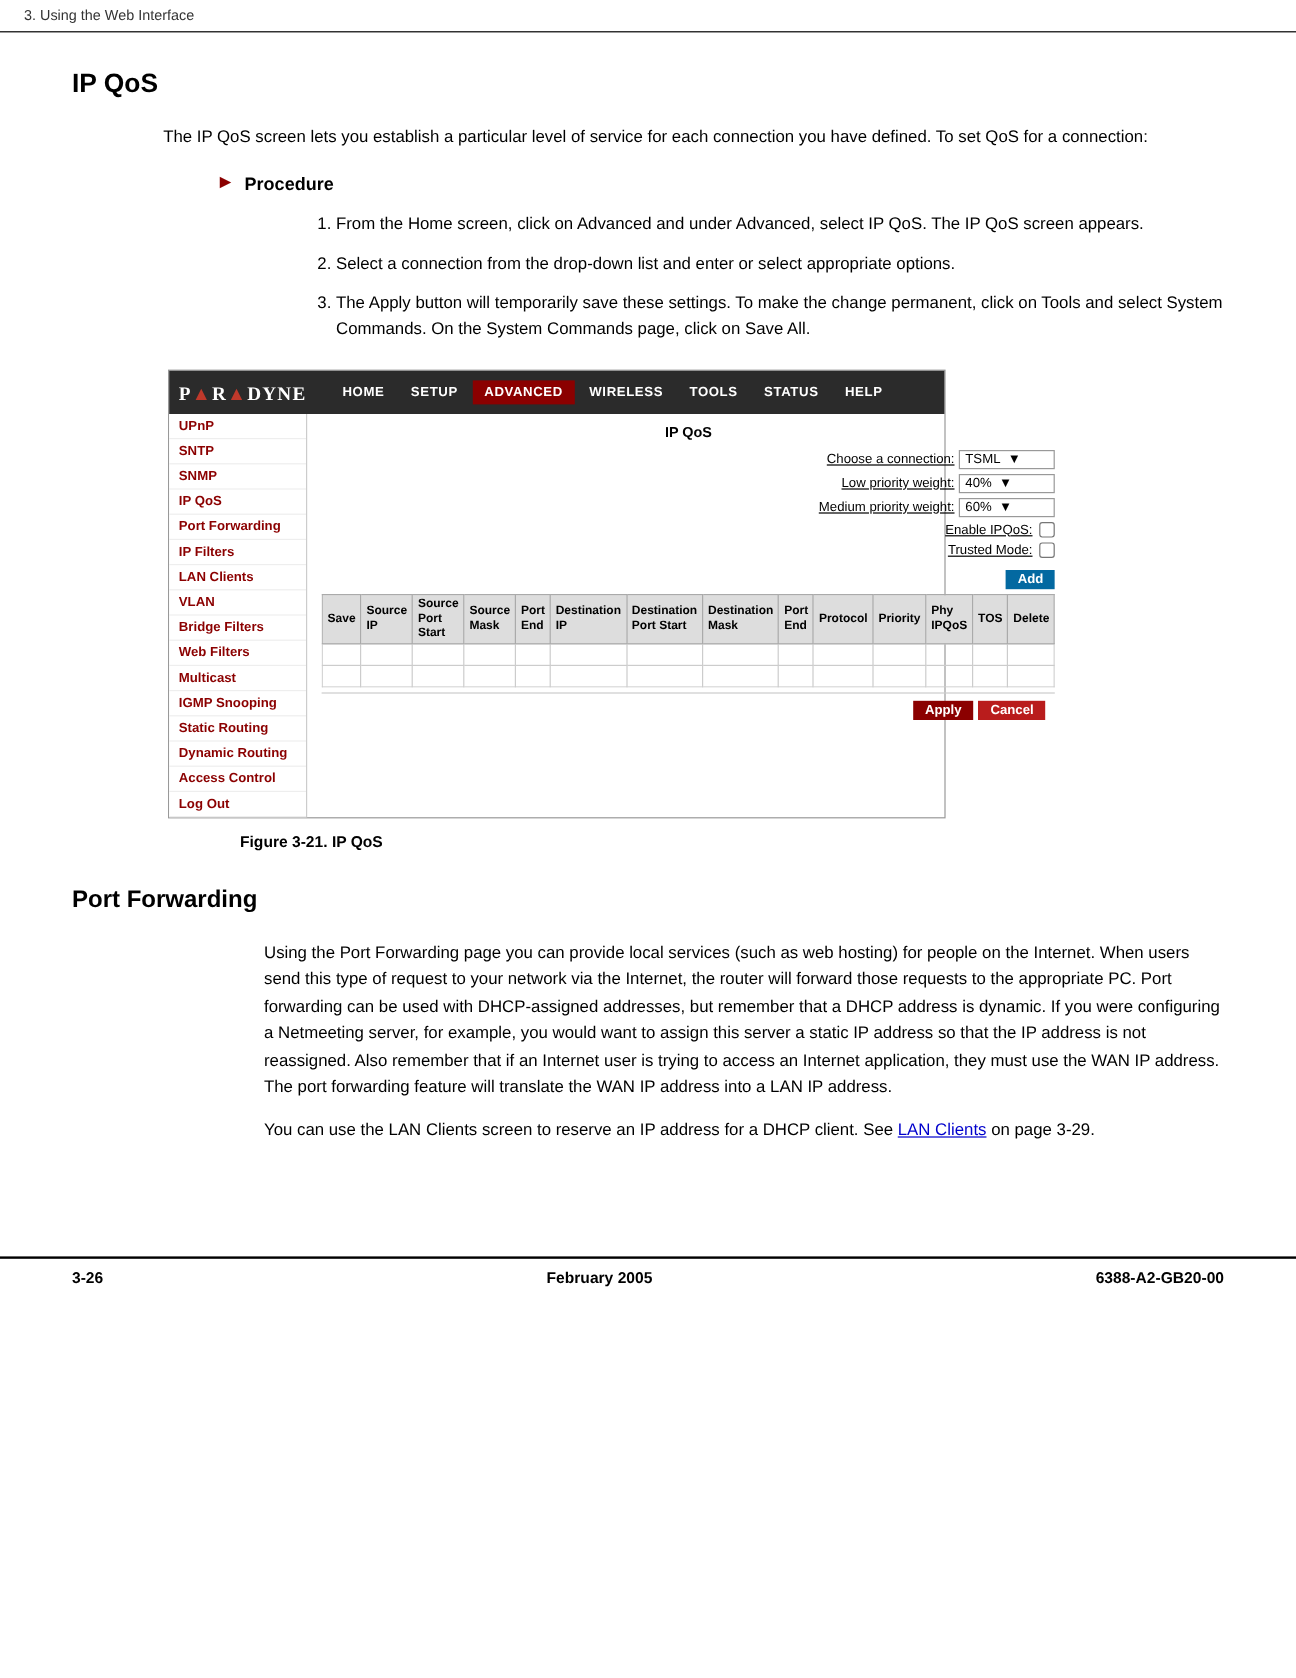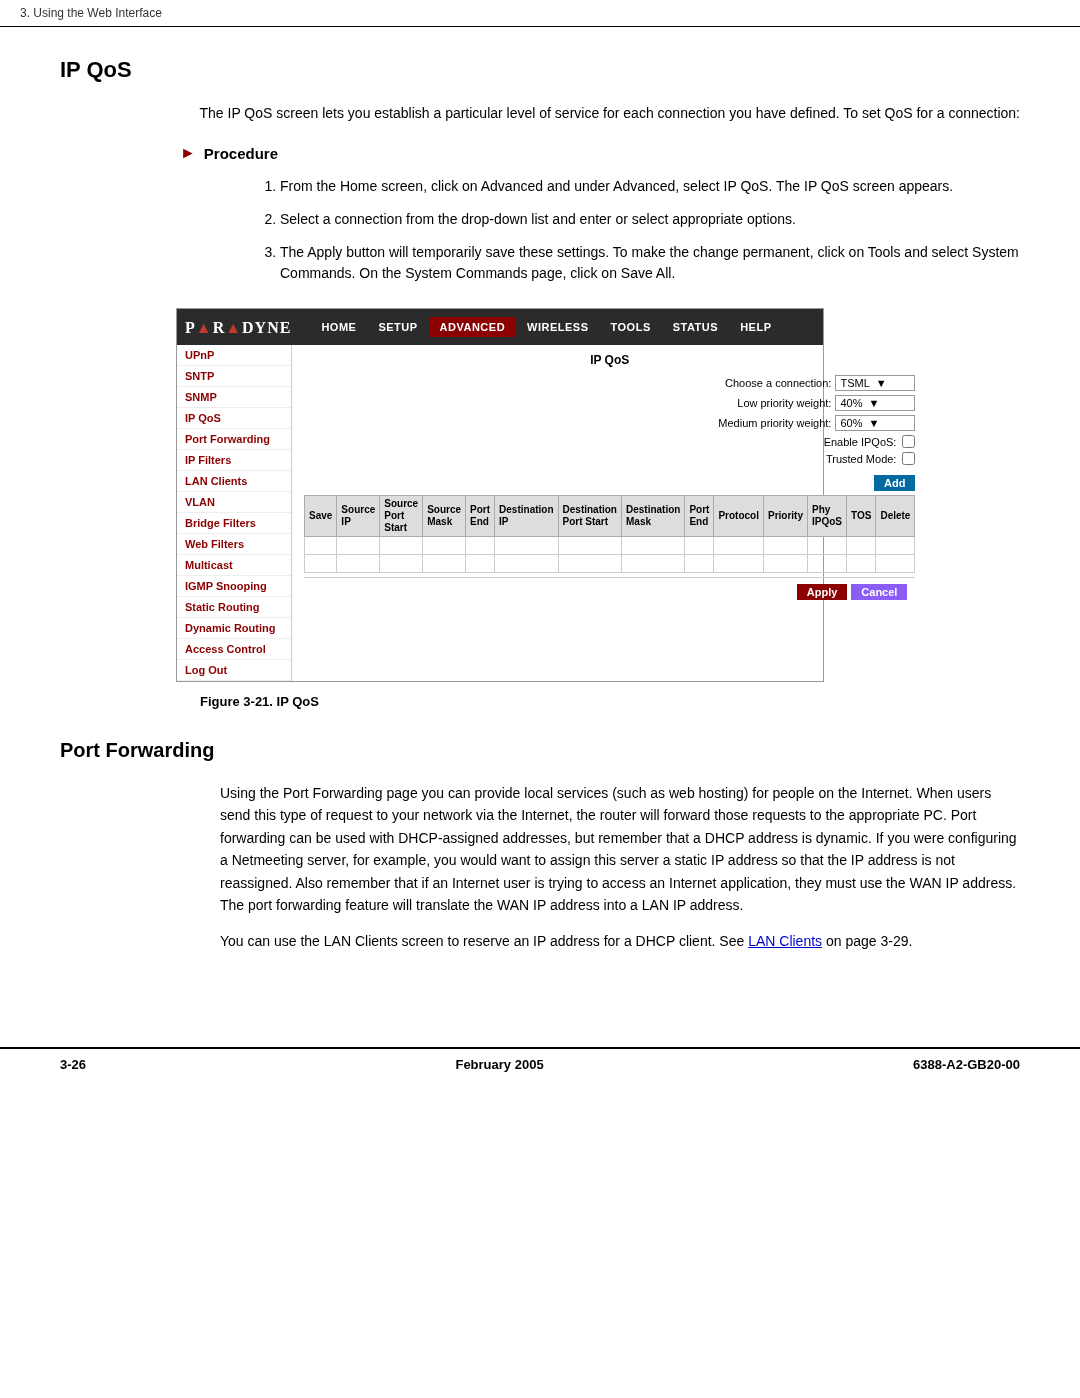--- a/index.html
+++ b/index.html
@@ -26,25 +26,24 @@
     }
 
     
     .section-heading {
       font-size: 22px;
       font-weight: bold;
       margin-bottom: 20px;
     }
 
     .intro-text {
-      margin-left: 96px;
+      margin-left: 76px;
       margin-bottom: 20px;
       font-size: 14px;
       line-height: 1.5;
-      text-align: right;
     }
 
     
     .procedure-heading {
       display: flex;
       align-items: center;
       font-weight: bold;
       font-size: 15px;
       margin-bottom: 14px;
       margin-left: 120px;
@@ -60,21 +59,21 @@
       margin-bottom: 24px;
     }
     .steps-list li {
       margin-bottom: 12px;
       line-height: 1.5;
       font-size: 14px;
     }
 
     
     .screenshot-container {
-      margin-left: 116px;
+      margin-left: 80px;
       margin-bottom: 12px;
       border: 1px solid #999;
       display: inline-block;
       background: #fff;
       width: 648px;
     }
 
     
     .paradyne-nav {
       background: #2b2b2b;
@@ -150,20 +149,21 @@
       display: flex;
       align-items: center;
       margin-bottom: 4px;
       justify-content: flex-end;
     }
     .form-label {
       font-size: 11px;
       text-align: right;
       margin-right: 4px;
       min-width: 140px;
+      text-decoration: underline;
     }
     .form-value {
       font-size: 11px;
       min-width: 80px;
     }
     .form-checkbox {
       margin-left: 2px;
     }
 
     
@@ -216,21 +216,21 @@
       font-weight: bold;
       padding: 2px 10px;
       cursor: pointer;
       border: none;
     }
     .apply-btn {
       background: #8B0000;
       color: white;
     }
     .cancel-btn {
-      background: #8b5cf6;
+      background: #b91c1c;
       color: white;
     }
 
     
     .figure-caption {
       margin-left: 140px;
       margin-bottom: 30px;
       font-size: 13px;
       font-weight: bold;
     }

